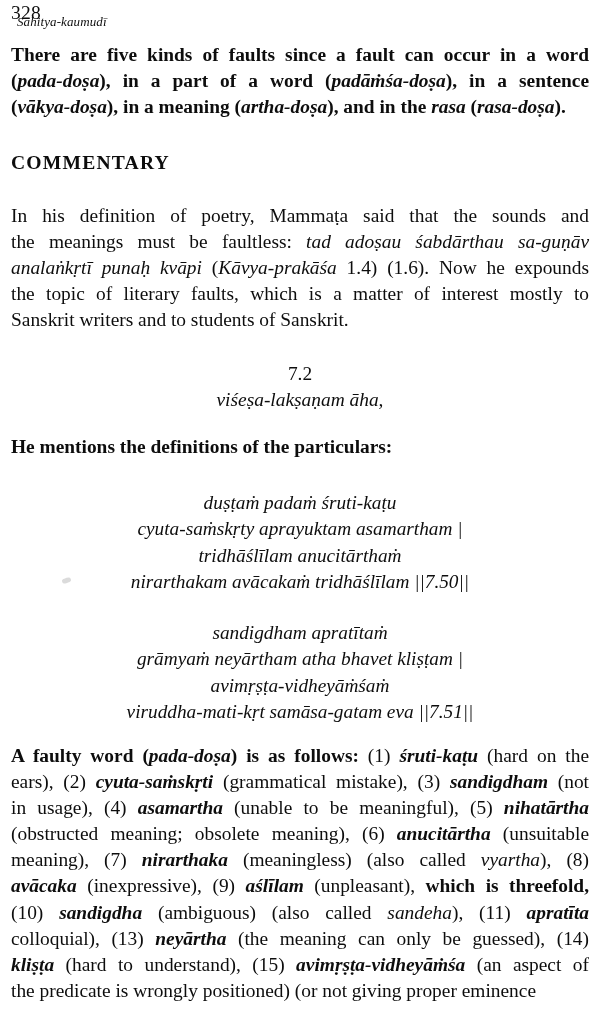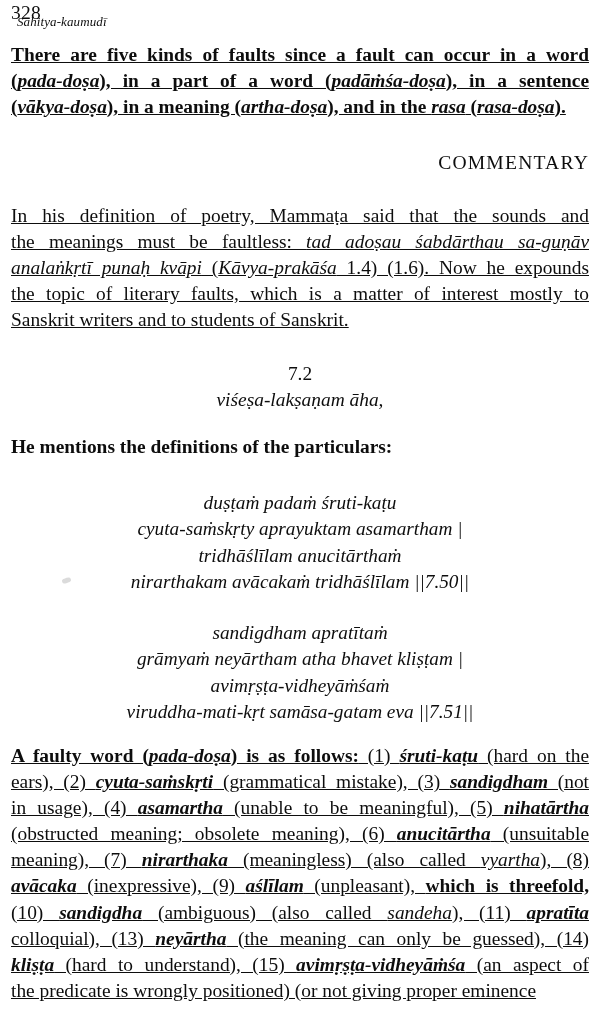--- a/index.html
+++ b/index.html
@@ -70,38 +70,37 @@
     hyphens: none;
   }
   .para.lastline-full > :last-child { }
 
   
   .ln {
     display: block;
     text-align: justify;
     text-align-last: justify;
     white-space: nowrap;
-    text-decoration: underline;
   }
   .ln.last {
     text-align-last: left;
   }
   .ln.nojust {
     text-align-last: left;
   }
 
   b, .b { font-weight: bold; }
   i, .i { font-style: italic; }
   .bi { font-weight: bold; font-style: italic; }
 
   .sectionhead {
     font-size: 19.6px;
-    text-align: right;
+    text-align: left;
     letter-spacing: 1.2px;
-    font-weight: normal;
+    font-weight: bold;
   }
 
   .vnum {
     font-size: 19.4px;
     text-align: center;
   }
   .vsutra {
     font-size: 19.4px;
     text-align: center;
     font-style: italic;

